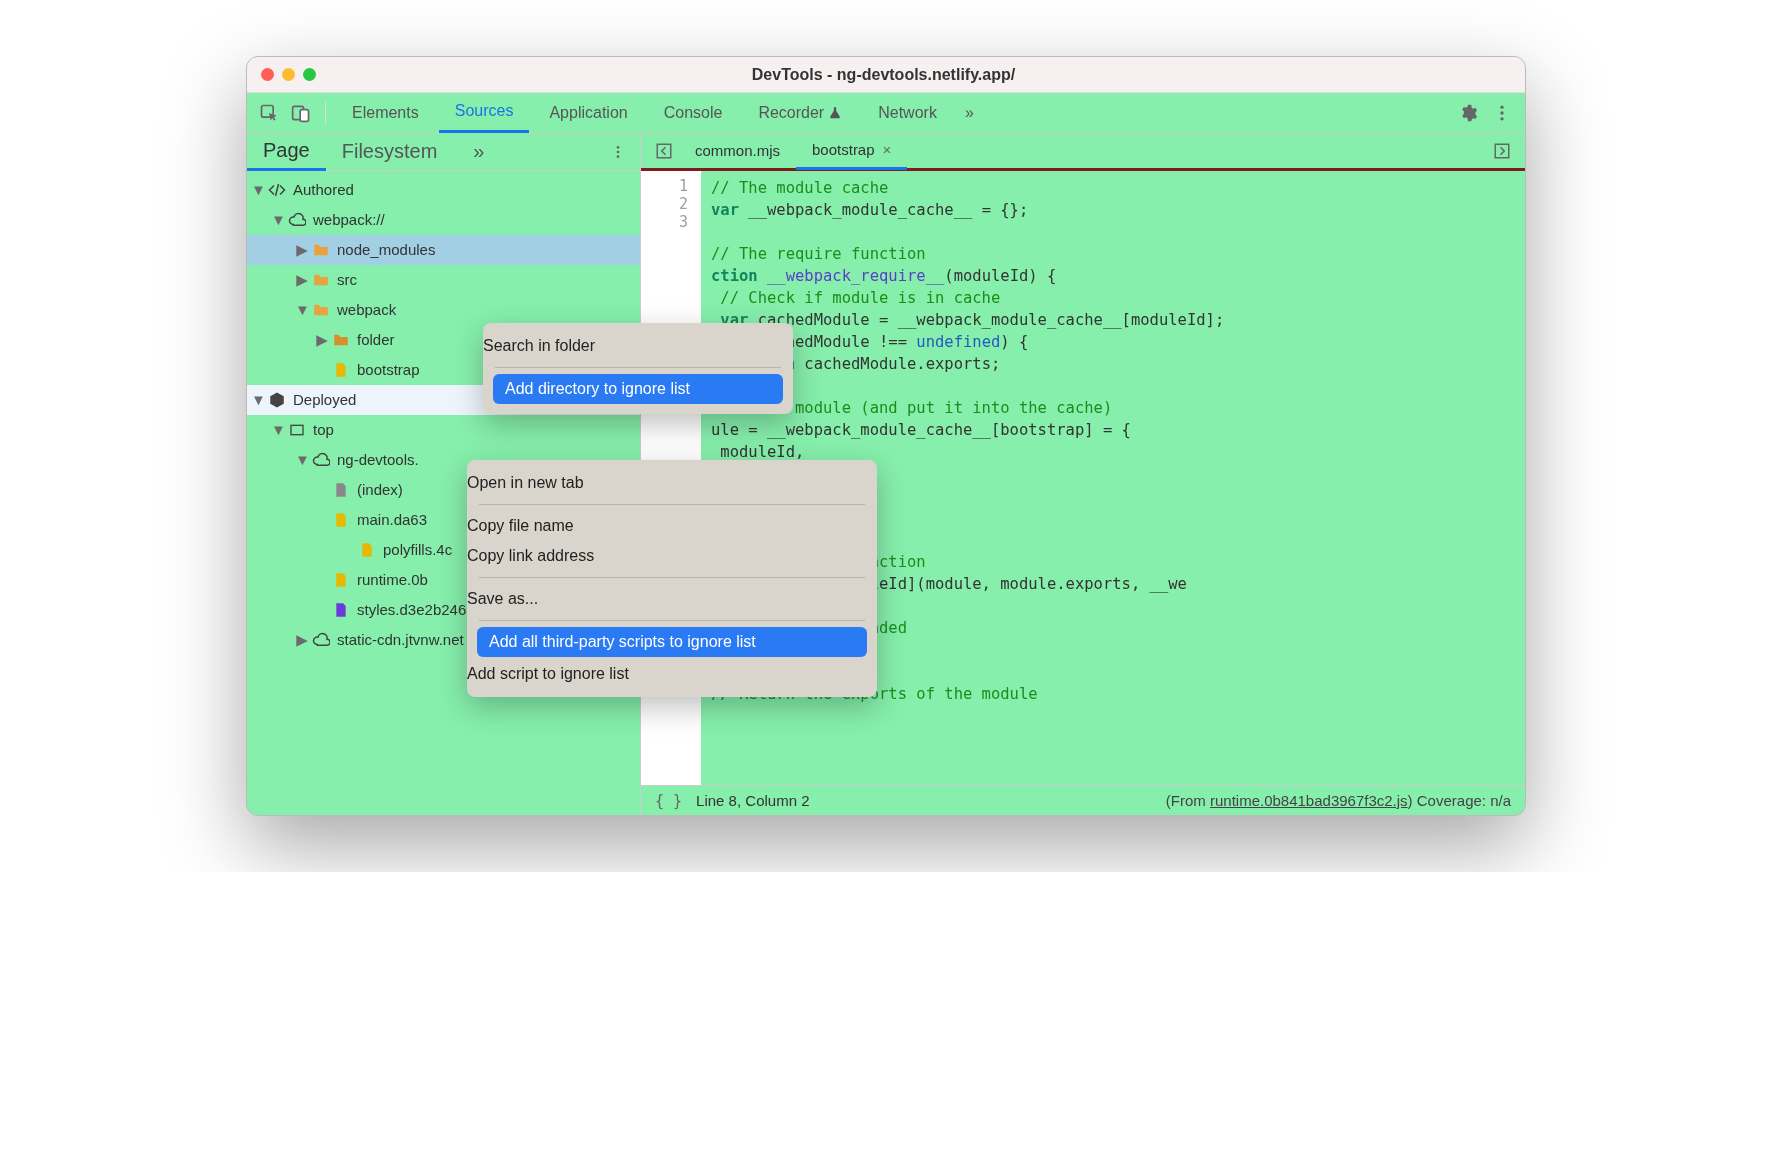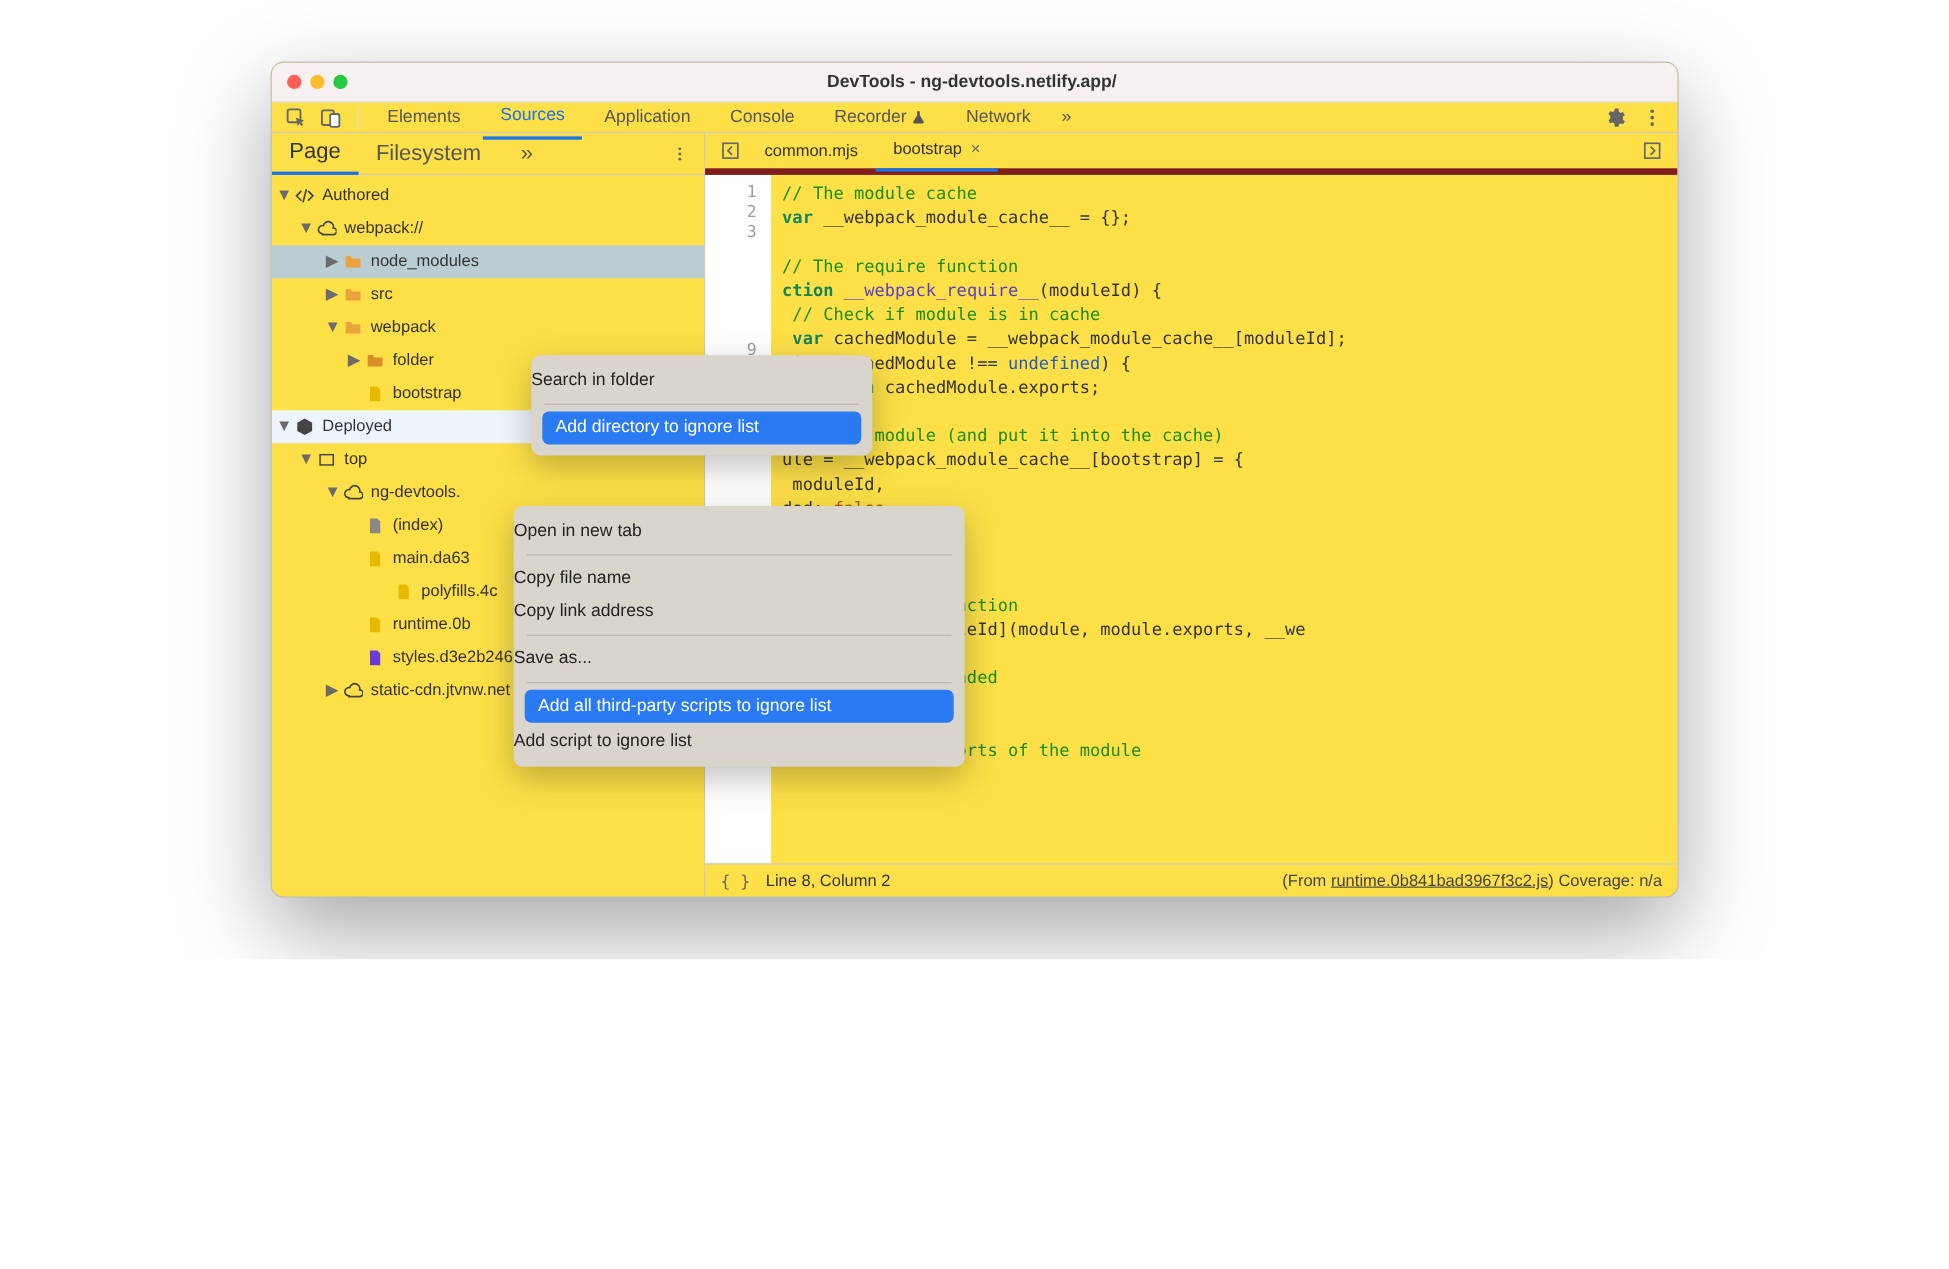--- a/index.html
+++ b/index.html
@@ -8,21 +8,21 @@
     font-size: 15px;
     background: #fff;
     color: #333;
   }
   .window {
     width: 1280px;
     height: 760px;
     margin: 56px auto;
     border: 1px solid #bbb;
     border-radius: 12px;
-    background: #fde047;
+    background: #86efac;
     box-shadow: 0 30px 80px rgba(0,0,0,.35);
     overflow: hidden;
     display: flex;
     flex-direction: column;
     position: relative;
   }
   
   .titlebar {
     height: 36px;
     display: flex;
@@ -33,21 +33,21 @@
   }
   .traffic { display: flex; gap: 8px; }
   .dot { width: 13px; height: 13px; border-radius: 50%; }
   .dot.red { background: #ff5f57; }
   .dot.yellow { background: #febc2e; }
   .dot.green { background: #28c840; }
   .title { flex: 1; text-align: center; font-weight: 600; color: #333; font-size: 16px; }
 
   
   .maintabs {
-    height: 28px;
+    height: 40px;
     display: flex;
     align-items: center;
     border-bottom: 1px solid #ccc;
     padding: 0 8px;
     gap: 4px;
     font-size: 16px;
   }
   .mt-icon { width: 28px; height: 28px; display: flex; align-items:center; justify-content:center; color:#666; }
   .divider { width: 1px; height: 22px; background: #ddd; margin: 0 6px; }
   .tab { padding: 0 16px; height: 40px; display:flex; align-items:center; color:#555; cursor:pointer; }
@@ -73,21 +73,21 @@
   .ic { width:20px; height:20px; margin-right:6px; display:inline-flex; align-items:center; justify-content:center; }
   .folder { color:#e8a33d; }
   .folder-dark { color:#c78620; }
   .jsfile { color:#e6b800; }
   .purplefile { color:#6a3bd6; }
   .pagefile { color:#777; }
   .cloud, .frame, .box { color:#444; }
 
   
   .editor { flex:1; display:flex; flex-direction:column; min-width:0; }
-  .ed-tabs { height:38px; display:flex; align-items:center; border-bottom:6px solid #7f1d1d; padding:0 8px; font-size:15px; }
+  .ed-tabs { height:38px; display:flex; align-items:center; border-bottom:3px solid #7f1d1d; padding:0 8px; font-size:15px; }
   .ed-nav { color:#666; margin:0 6px; }
   .ed-tab { padding:0 16px; height:38px; display:flex; align-items:center; gap:8px; color:#333; cursor:pointer; }
   .ed-tab.active { border-bottom:3px solid #1a73e8; }
   .close-x { color:#666; }
   .code-area { flex:1; display:flex; min-height:0; overflow:hidden; }
   .gutter { width:60px; background:#fff; border-right:1px solid transparent; text-align:right; color:#9aa0a6; font-family: Menlo, monospace; font-size:15px; padding:6px 12px 0 0;}
   .code { flex:1; overflow:auto; font-family: Menlo, monospace; font-size:15.5px; line-height:22px; padding:6px 0 0 10px; white-space:pre; }
   .c-comment { color:#1a8e1a; }
   .c-kw { color:#12855b; font-weight:600; }
   .c-fn { color:#5a3ec8; }

